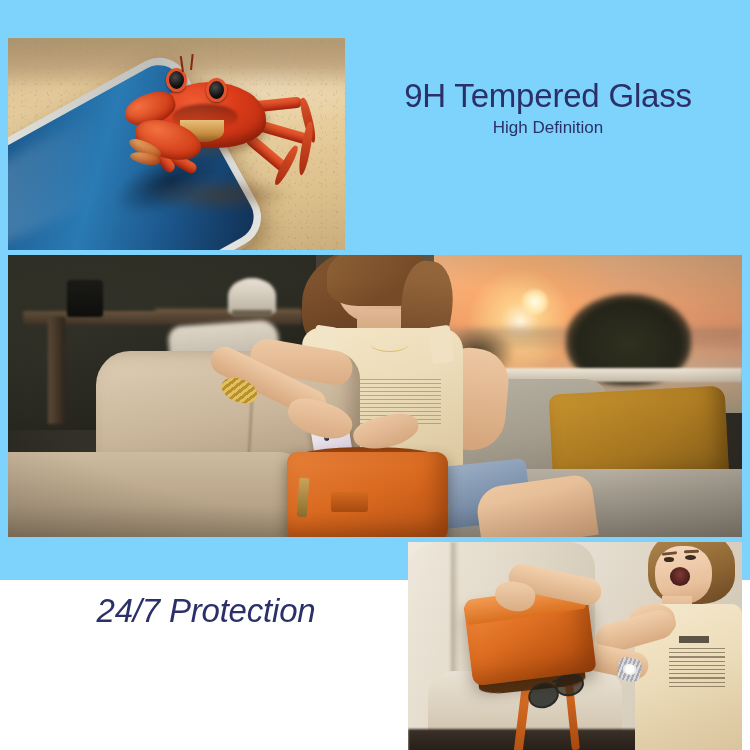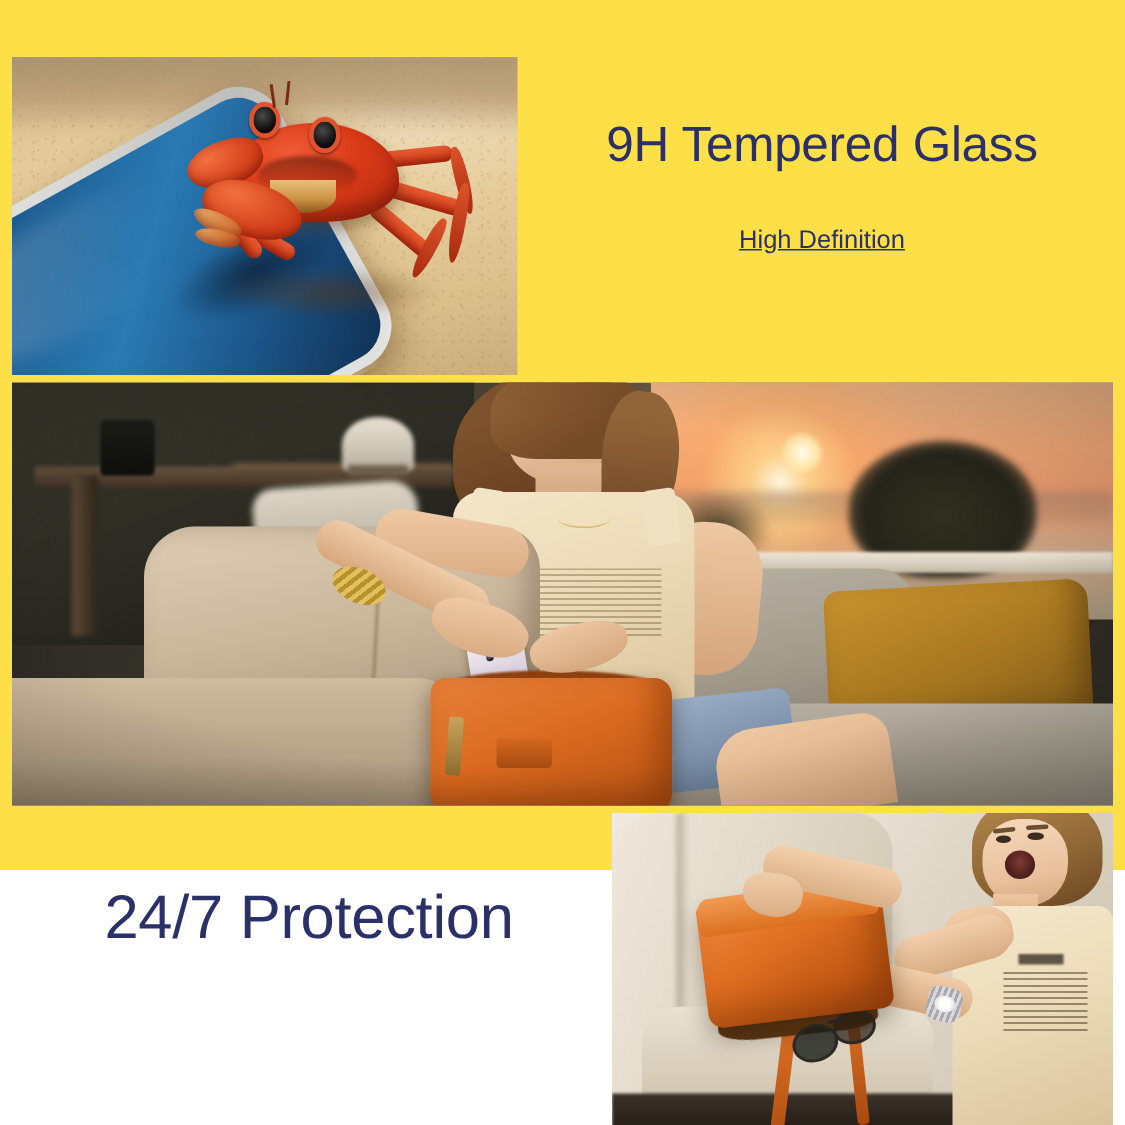--- a/index.html
+++ b/index.html
@@ -10,21 +10,21 @@
     width: 750px;
     height: 750px;
     background: #ffffff;
     font-family: "Liberation Sans", sans-serif;
     overflow: hidden;
   }
   .page {
     position: relative;
     width: 750px;
     height: 580px;
-    background: #fde047;
+    background: #7dd3fc;
   }
 
   
   .photo {
     position: absolute;
     overflow: hidden;
     background: #d9d2c6;
   }
   .layer { position: absolute; }
 
@@ -178,21 +178,21 @@
     line-height: 40px;
     letter-spacing: -0.2px;
     white-space: nowrap;
   }
   .subline {
     color: #2b3068;
     font-size: 17px;
     line-height: 24px;
     white-space: nowrap;
   }
-  #glass-sub-1 { margin-top: 32px; text-decoration: underline; }
+  #glass-sub-1 { margin-top: 0; }
   #glass-sub-2 { margin-top: 8px; }
 
   
   #photo-sofa {
     left: 8px; top: 255px; width: 734px; height: 282px;
   }
   .room-dark {
     inset: 0;
     background: linear-gradient(100deg, #2b2a22 0%, #35322a 18%, #3c382d 30%, #51483a 44%, #6d5c46 56%, #000000 58%, #000000 58.5%, #2e2b24 59%);
   }
@@ -463,21 +463,21 @@
     inset: 0;
     background: radial-gradient(ellipse 85% 80% at 48% 50%, rgba(0,0,0,0) 52%, rgba(0,0,0,.30) 100%);
   }
 
   
   #text-block-protection {
     position: absolute;
     left: 10px; top: 592px; width: 392px;
     text-align: center;
   }
-  #protection-title { font-size: 41px; line-height: 38px; }
+  #protection-title { font-size: 33px; line-height: 38px; font-style: italic; }
   #protection-sub-1 { margin-top: 14px; }
   #protection-sub-2 { margin-top: 6px; }
 
   
   #photo-drop {
     left: 408px; top: 542px; width: 334px; height: 208px;
   }
   .d-bg {
     inset: 0;
     background: linear-gradient(120deg, #efe9df 0%, #e6ded1 40%, #d9cfbe 70%, #cfc3b0 100%);

